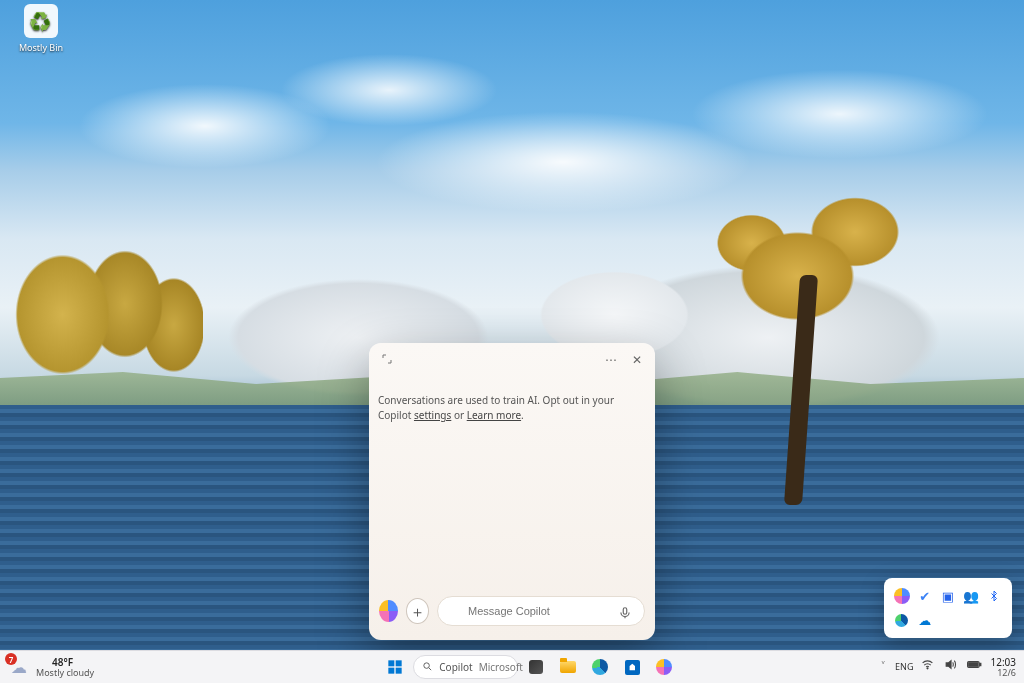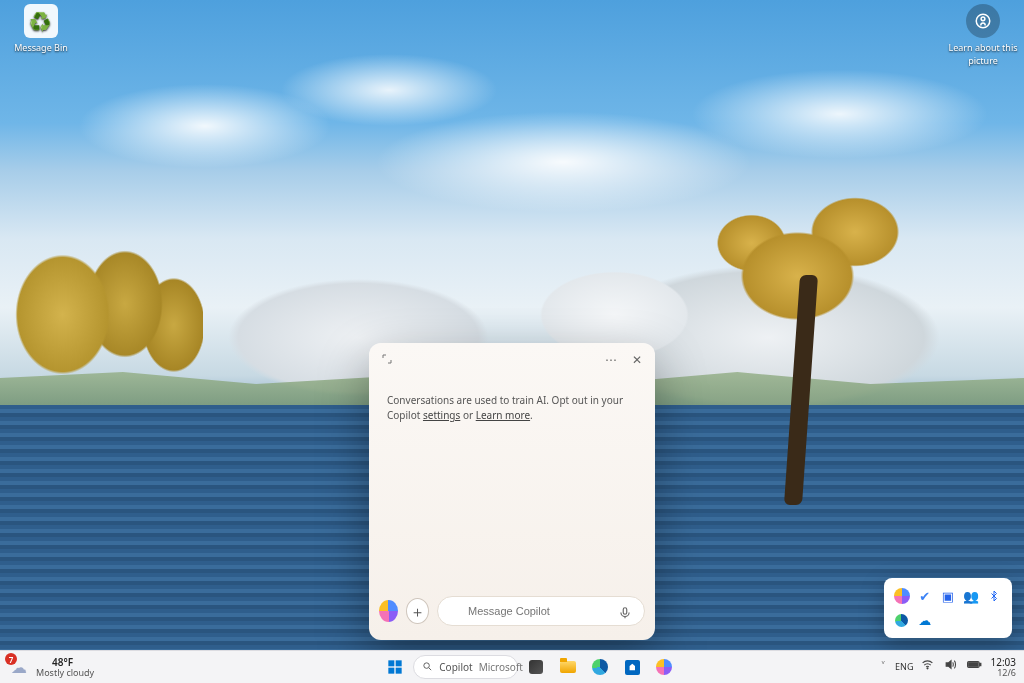--- a/index.html
+++ b/index.html
@@ -88,21 +88,21 @@
   .copilot .titlebar {
     display:flex; align-items:center; padding:6px 8px; gap:6px;
   }
   .titlebar .spacer { flex:1; }
   .win-btn {
     width:20px; height:20px; border-radius:4px; display:flex;
     align-items:center; justify-content:center; font-size:12px;
     color:#666; cursor:pointer;
   }
   .copilot .body {
-    flex:1; padding:18px 18px 0; font-size:10px; color:#555; line-height:1.5;
+    flex:1; padding:18px 9px 0; font-size:10px; color:#555; line-height:1.5;
   }
   .copilot .body a { color:#444; text-decoration:underline; cursor:pointer; }
   .copilot .footer {
     padding:10px 10px 14px; display:flex; align-items:center; gap:8px;
   }
   .copilot-logo {
     width:22px; height:22px; border-radius:50%;
     background: conic-gradient(#4f8cff 0 90deg,#8b5cf6 90deg 180deg,#f472b6 180deg 270deg,#fbbf24 270deg 360deg);
   }
   .plus-btn {
@@ -201,31 +201,21 @@
   <div class="foothills"></div>
   <div class="water"></div>
   <div class="tree-left"></div>
   <div class="lone-tree">
     <div class="canopy"></div>
       <div class="trunk"></div>
   </div>
 
   <div class="d-icon recycle">
     <div class="glyph">♻️</div>
-    <div>Message Bin</div>
-  </div>
-  <div class="d-icon learn">
-    <div class="glyph">
-      <svg width="18" height="18" viewBox="0 0 24 24" fill="none" stroke="#fff" stroke-width="2">
-          <circle cx="12" cy="12" r="9"></circle>
-          <circle cx="12" cy="9" r="2.5"></circle>
-          <path d="M9 18c0-2 1.3-3.5 3-3.5s3 1.5 3 3.5"></path>
-        </svg>
-    </div>
-    <div>Learn about this picture</div>
+    <div>Mostly Bin</div>
   </div>
 
   <div class="copilot">
     <div class="titlebar">
       <div class="win-btn">
         <svg width="12" height="12" viewBox="0 0 24 24" fill="none" stroke="#777" stroke-width="2">
             <path d="M4 10V4h6M20 14v6h-6"></path>
           </svg>
       </div>
       <div class="spacer"></div>

